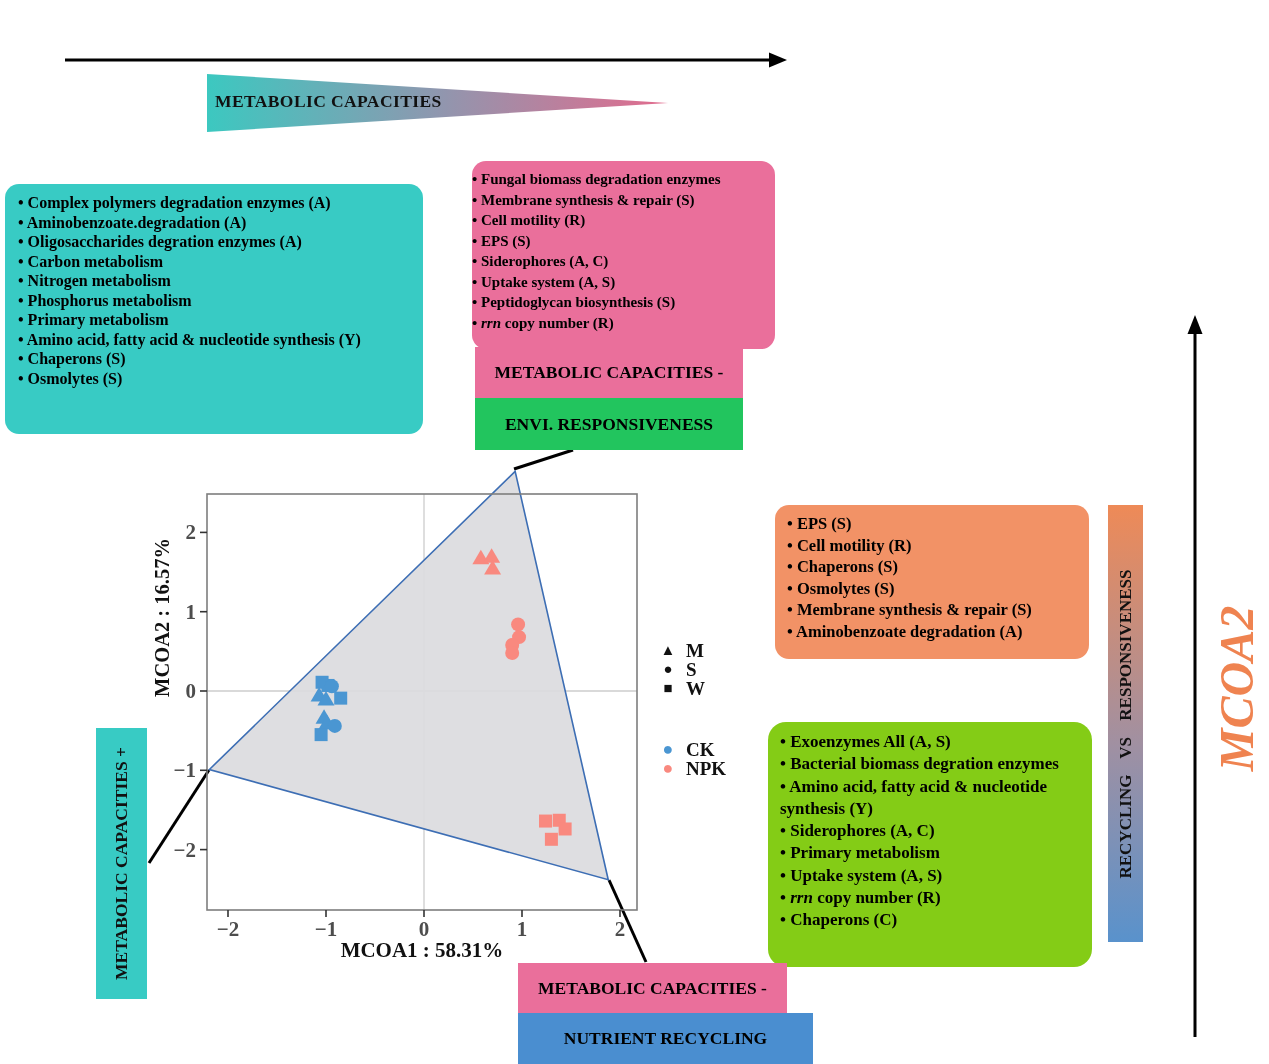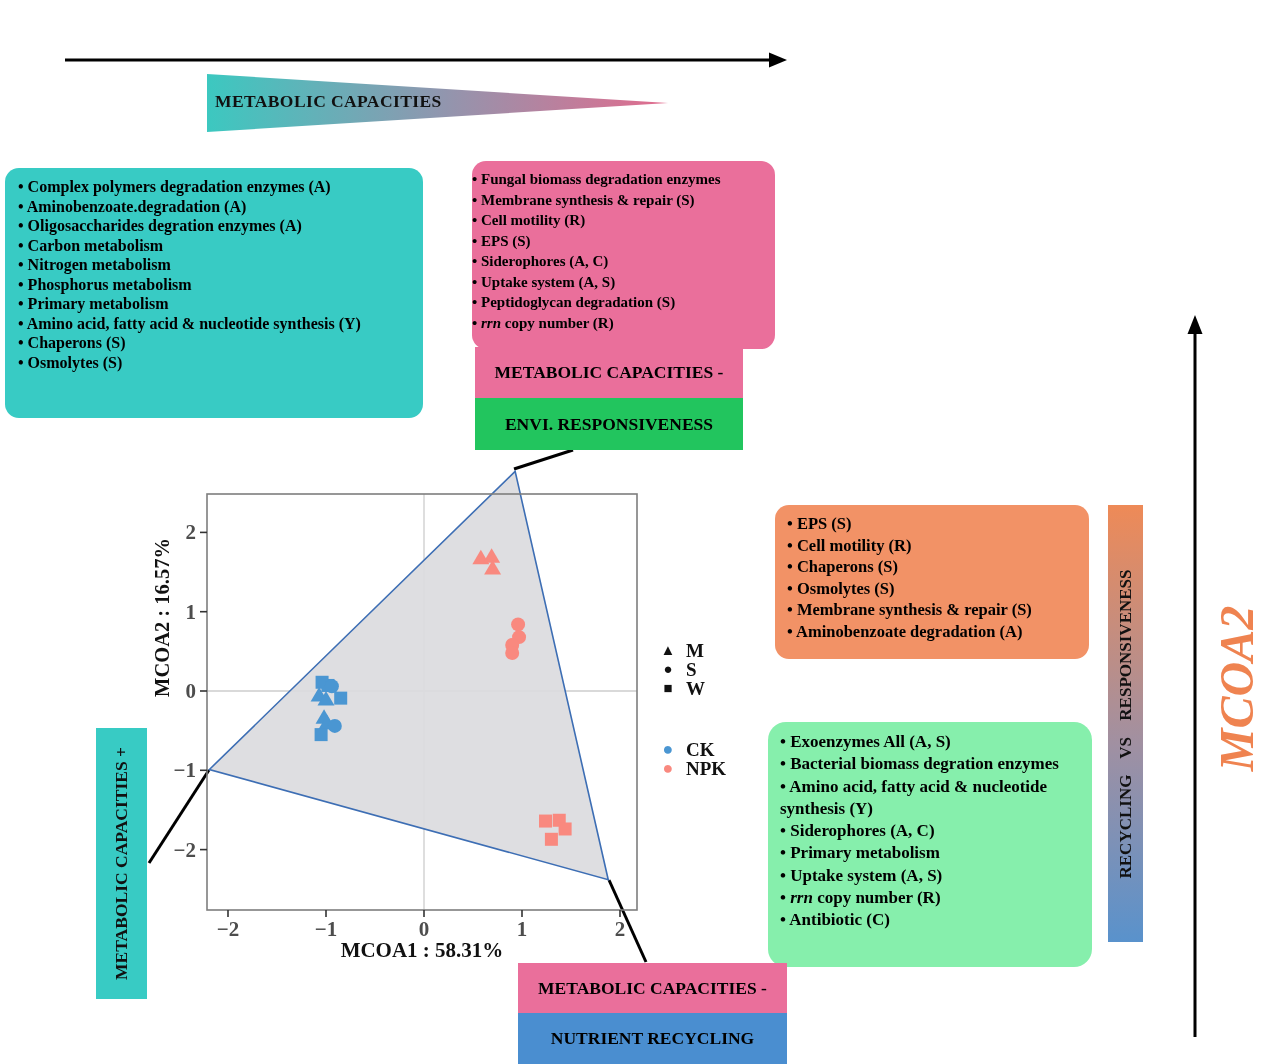--- a/index.html
+++ b/index.html
@@ -2,31 +2,31 @@
 <html><head>
 <meta charset="utf-8">
 <style>
   html,body{margin:0;padding:0;background:#ffffff;}
   #fig{position:relative;width:1269px;height:1064px;background:#ffffff;
        font-family:"Liberation Serif","DejaVu Serif",serif;color:#111;overflow:hidden;}
   #fig-svg{position:absolute;left:0;top:0;z-index:1;}
   .ov{position:absolute;z-index:2;}
   
   .list-box{position:absolute;z-index:2;border-radius:14px;font-weight:bold;color:#000;}
-  #teal-list{left:5px;top:168px;width:392px;height:232px;padding:9px 13px;font-size:16px;line-height:19.5px;}
+  #teal-list{left:5px;top:184px;width:392px;height:232px;padding:9px 13px;font-size:16px;line-height:19.5px;}
   #pink-list{left:472px;top:161px;width:303px;height:172px;padding:8px 0;font-size:15px;line-height:20.5px;}
   #orange-list{left:775px;top:505px;width:290px;height:138px;padding:8px 12px;font-size:16.5px;line-height:21.5px;}
   #blue-list{left:768px;top:722px;width:300px;height:227px;padding:9px 12px;font-size:17px;line-height:22.3px;border-radius:18px;}
   
   .label-box{position:absolute;z-index:2;display:flex;align-items:center;justify-content:center;
              font-weight:bold;font-size:17.5px;color:#000;text-align:center;}
   #lbl-mc-minus-1{left:475px;top:347px;width:268px;height:51px;}
   #lbl-envi{left:475px;top:398px;width:268px;height:52px;}
   #lbl-mc-minus-2{left:518px;top:963px;width:269px;height:50px;}
-  #lbl-nutrient{left:518px;top:1013px;width:269px;height:51px;}
+  #lbl-nutrient{left:518px;top:1013px;width:295px;height:51px;}
   
   #mcoa1-title{left:287px;top:0px;width:280px;text-align:center;font-size:46px;font-weight:bold;font-style:italic;}
   #grad-label{left:215px;top:91px;font-size:17.5px;font-weight:bold;letter-spacing:.4px;}
   
   #ylabel{left:139px;top:517px;width:46px;height:200px;display:flex;align-items:center;justify-content:center;}
   #ylabel span{transform:rotate(-90deg);white-space:nowrap;font-size:20.5px;font-weight:bold;}
   #xlabel{left:257px;top:938px;width:330px;text-align:center;font-size:21px;font-weight:bold;}
   
   #legend-shapes{left:657px;top:641px;}
   #legend-colors{left:657px;top:740px;}
@@ -139,40 +139,40 @@
       <div class="li">• Chaperons (S)</div>
       <div class="li">• Osmolytes (S)</div>
     </div>
   <div class="list-box" id="pink-list" style="background-color: rgb(234, 111, 155);">
       <div class="li">• Fungal biomass degradation enzymes</div>
       <div class="li">• Membrane synthesis &amp; repair (S)</div>
       <div class="li">• Cell motility (R)</div>
       <div class="li">• EPS (S)</div>
       <div class="li">• Siderophores (A, C)</div>
       <div class="li">• Uptake system (A, S)</div>
-      <div class="li">• Peptidoglycan degradation (S)</div>
+      <div class="li">• Peptidoglycan biosynthesis (S)</div>
       <div class="li">• <i>rrn</i> copy number (R)</div>
     </div>
   <div class="list-box" id="orange-list" style="background-color: rgb(242, 146, 102);">
       <div class="li">• EPS (S)</div>
       <div class="li">• Cell motility (R)</div>
       <div class="li">• Chaperons (S)</div>
       <div class="li">• Osmolytes (S)</div>
       <div class="li">• Membrane synthesis &amp; repair (S)</div>
       <div class="li">• Aminobenzoate degradation (A)</div>
     </div>
-  <div class="list-box" id="blue-list" style="background-color: #86efac;">
+  <div class="list-box" id="blue-list" style="background-color: #84cc16;">
       <div class="li">• Exoenzymes All (A, S)</div>
       <div class="li">• Bacterial biomass degration enzymes</div>
       <div class="li">• Amino acid, fatty acid &amp; nucleotide synthesis (Y)</div>
       <div class="li">• Siderophores (A, C)</div>
       <div class="li">• Primary metabolism</div>
       <div class="li">• Uptake system (A, S)</div>
       <div class="li">• <i>rrn</i> copy number (R)</div>
-      <div class="li">• Antibiotic (C)</div>
+      <div class="li">• Chaperons (C)</div>
     </div>
 
   <div class="label-box" id="lbl-mc-minus-1" style="background-color: rgb(234, 111, 155);">METABOLIC CAPACITIES -</div>
   <div class="label-box" id="lbl-envi" style="background-color: #22c55e;">ENVI. RESPONSIVENESS</div>
   <div class="label-box" id="lbl-mc-minus-2" style="background-color: rgb(234, 111, 155);">METABOLIC CAPACITIES -</div>
   <div class="label-box" id="lbl-nutrient" style="background-color: rgb(74, 142, 208);">NUTRIENT RECYCLING</div>
 
   <div class="ov" id="ylabel">
     <span>MCOA2 : 16.57%</span>
   </div>

